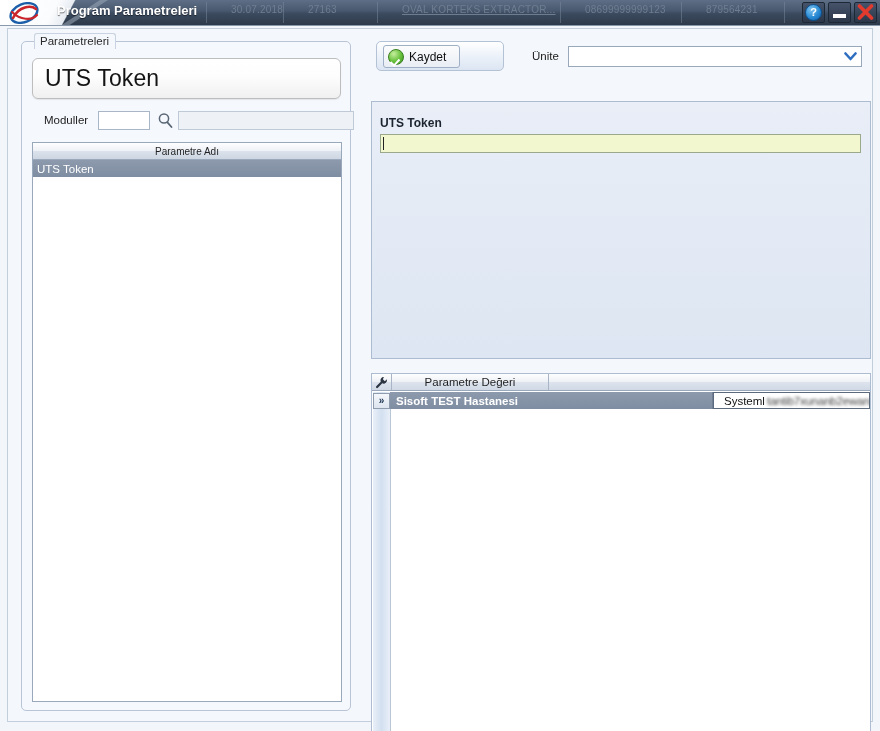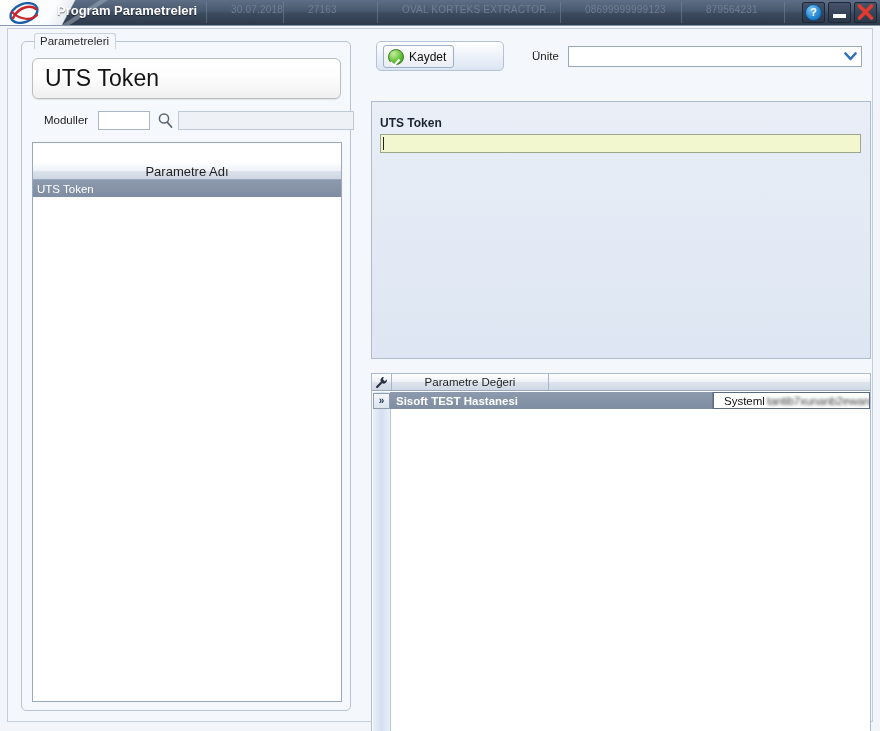--- a/index.html
+++ b/index.html
@@ -27,21 +27,21 @@
     position: absolute; top: 4px;
     font-size: 10px;
     color: #6f7d91;
     white-space: nowrap;
     letter-spacing: .2px;
     margin-left: 18px;
   }
   .tb-bgtext.t0 { left: 36px; }
   .tb-bgtext.t1 { left: 213px; }
   .tb-bgtext.t2 { left: 290px; }
-  .tb-bgtext.t3 { left: 384px; }
+  .tb-bgtext.t3 { left: 384px; text-decoration: underline; }
   .tb-bgtext.t4 { left: 567px; }
   .tb-bgtext.t5 { left: 688px; }
   .tb-bgtext.t6 { left: 791px; }
   .tb-sep {
     position: absolute; top: 2px; width: 1px; height: 21px;
     background: rgba(130,145,165,.45);
   }
 
   .tb-title {
     position: absolute; left: 57px; top: 3px;
@@ -165,22 +165,22 @@
   .list-panel {
     position: absolute; left: 10px; top: 100px;
     width: 310px; height: 560px;
     border: 1px solid #9aa8bb;
     background: #ffffff;
   }
   .list-header {
     height: 17px;
     background: linear-gradient(to bottom, #fdfefe 0%, #eef1f6 48%, #dbe2ec 52%, #cdd6e2 100%);
     border-bottom: 1px solid #9aa8bb;
-    font-size: 13px; color: #1f1f1f;
-    display: flex; align-items: center; justify-content: center; margin-top: 20px;
+    font-size: 10px; color: #1f1f1f;
+    display: flex; align-items: center; justify-content: center;
   }
   .list-row {
     height: 17px;
     display: flex; align-items: center;
     padding-left: 4px;
     font-size: 11.5px;
   }
   .list-row.selected {
     background: linear-gradient(to bottom, #8d9aad 0%, #7f8da2 100%);
     color: #ffffff;
@@ -191,21 +191,21 @@
     position: absolute; left: 368px; top: 12px;
     width: 128px; height: 30px;
     background: linear-gradient(to bottom, #ffffff 0%, #eef3fa 45%, #dbe5f2 100%);
     border: 1px solid #b4c2d5;
     border-radius: 5px;
   }
   .tb-btn {
     position: absolute; left: 6px; top: 3px;
     height: 23px;
     display: flex; align-items: center; gap: 5px;
-    padding: 0 7px 0 4px;
+    padding: 0 13px 0 4px;
     background: linear-gradient(to bottom, #fcfcfc, #e9eef5);
     border: 1px solid #9fb0c6;
     border-radius: 3px;
     font-size: 12px; color: #101010;
     cursor: pointer;
   }
   .ok-circle {
     width: 16px; height: 16px; border-radius: 50%;
     background: radial-gradient(circle at 34% 28%, #c6ee9e 0%, #68c23d 52%, #3d8e21 100%);
     border: 1px solid #387f1d;

